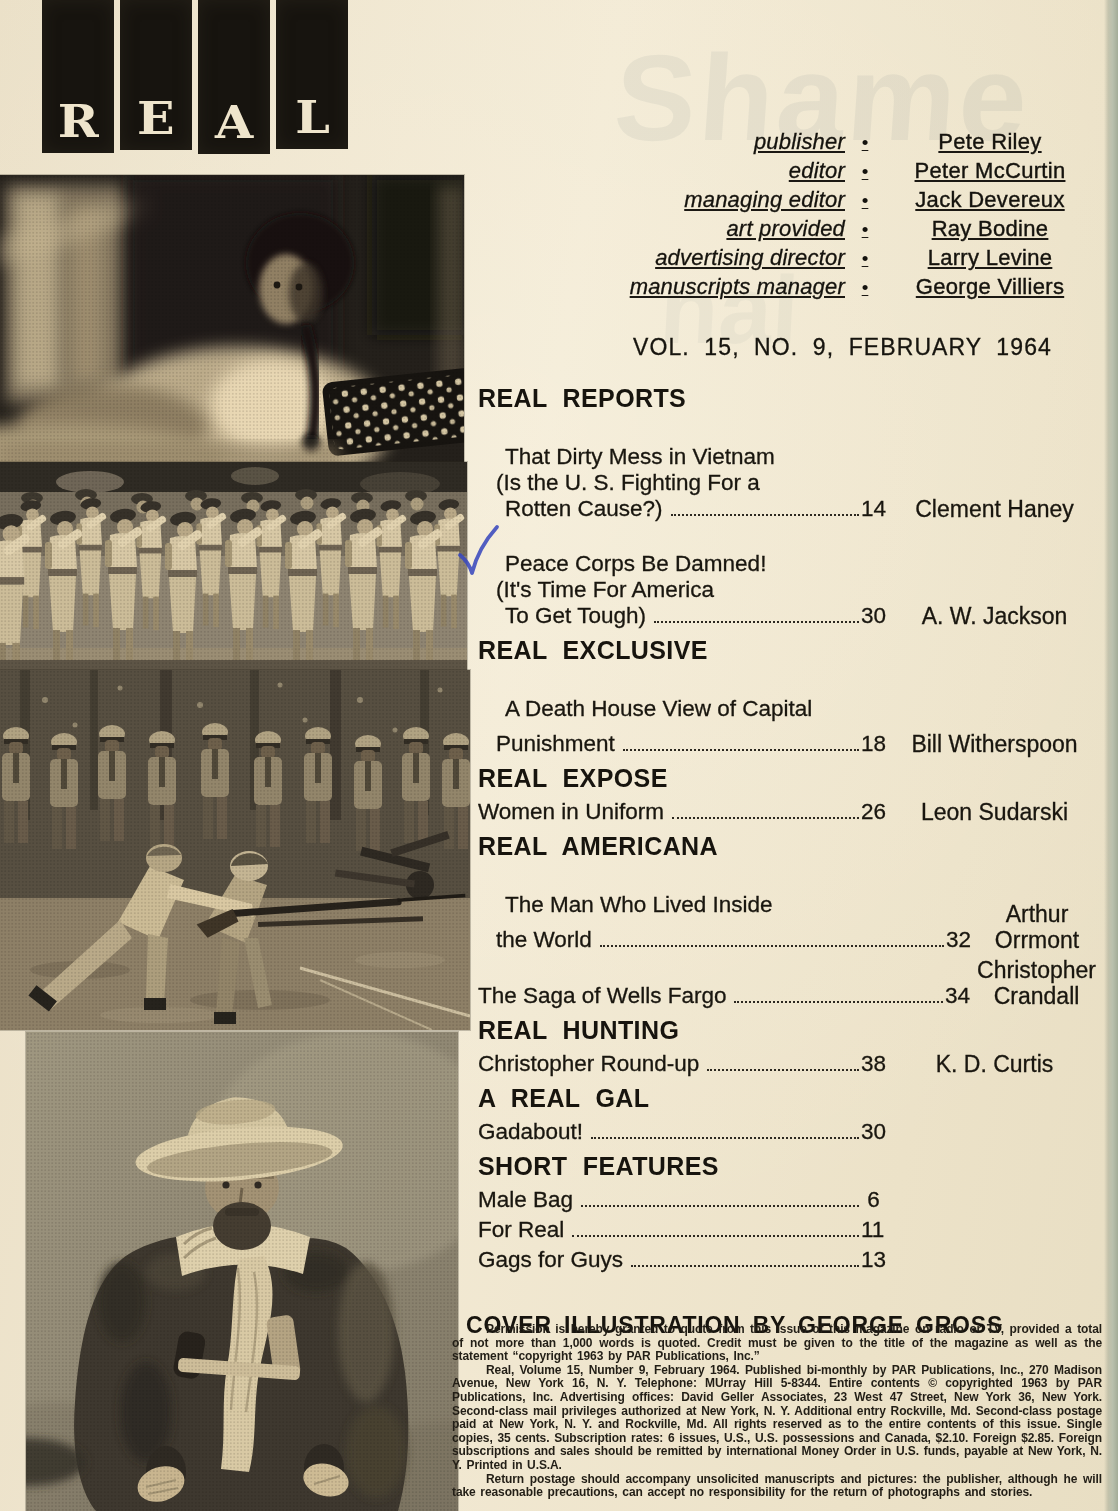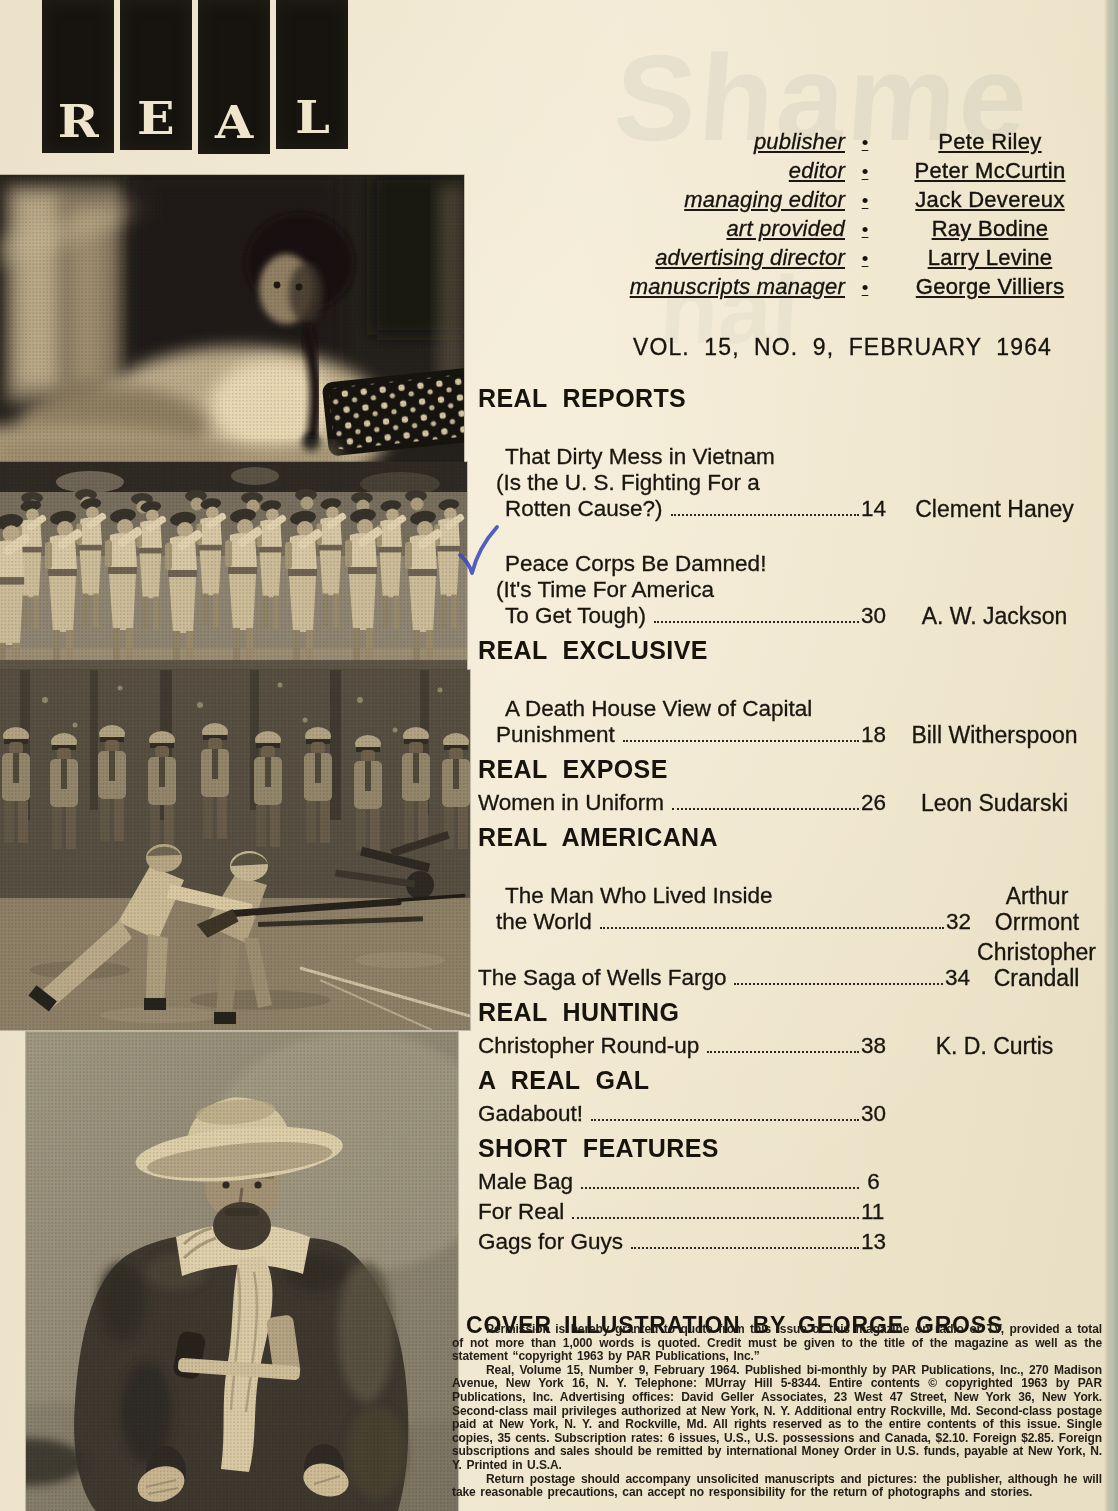--- a/index.html
+++ b/index.html
@@ -40,21 +40,21 @@
   .toc-heading{font-size:25px;font-weight:700;word-spacing:8px;letter-spacing:.4px;
     margin:7px 0 6px 0;color:#17140e;}
   .toc-section:first-child .toc-heading{margin-top:0;}
   .toc-item{display:flex;align-items:flex-end;margin-bottom:4px;font-size:22.5px;line-height:26px;
     color:#19160f;position:relative;-webkit-text-stroke:.3px currentColor;}
   .toc-left{width:415px;}
   .toc-item.wide .toc-left{width:500px;}
   .t-line.ind1{margin-left:18px;}
   .t-line.ind2{margin-left:27px;margin-top:25px;}
   .t-lastline{display:flex;align-items:baseline;}
-  .t-lastline.ind1{margin-left:18px;}
+  .t-lastline.ind1{margin-left:18px;margin-top:9px;}
   .t-lastline.ind2{margin-left:27px;}
   .leader{flex:1;border-bottom:2.6px dotted #2c2820;margin:0 2px 5px 8px;min-width:28px;}
   .pg{white-space:pre;min-width:32px;}
   .toc-author{flex:1;text-align:center;font-size:23px;padding-bottom:0;}
   .check-mark{position:absolute;left:-22px;top:-4px;}
   
   #cover-credit{position:absolute;left:466px;top:1288px;font-size:23px;font-weight:700;
     word-spacing:5px;letter-spacing:.8px;color:#17140e;margin-top:24px;}
   #fine-print{position:absolute;left:452px;top:1323px;width:650px;font-size:12px;line-height:13.6px;
     font-weight:700;text-align:justify;color:#221e16;letter-spacing:-.1px;word-spacing:1.5px;}

